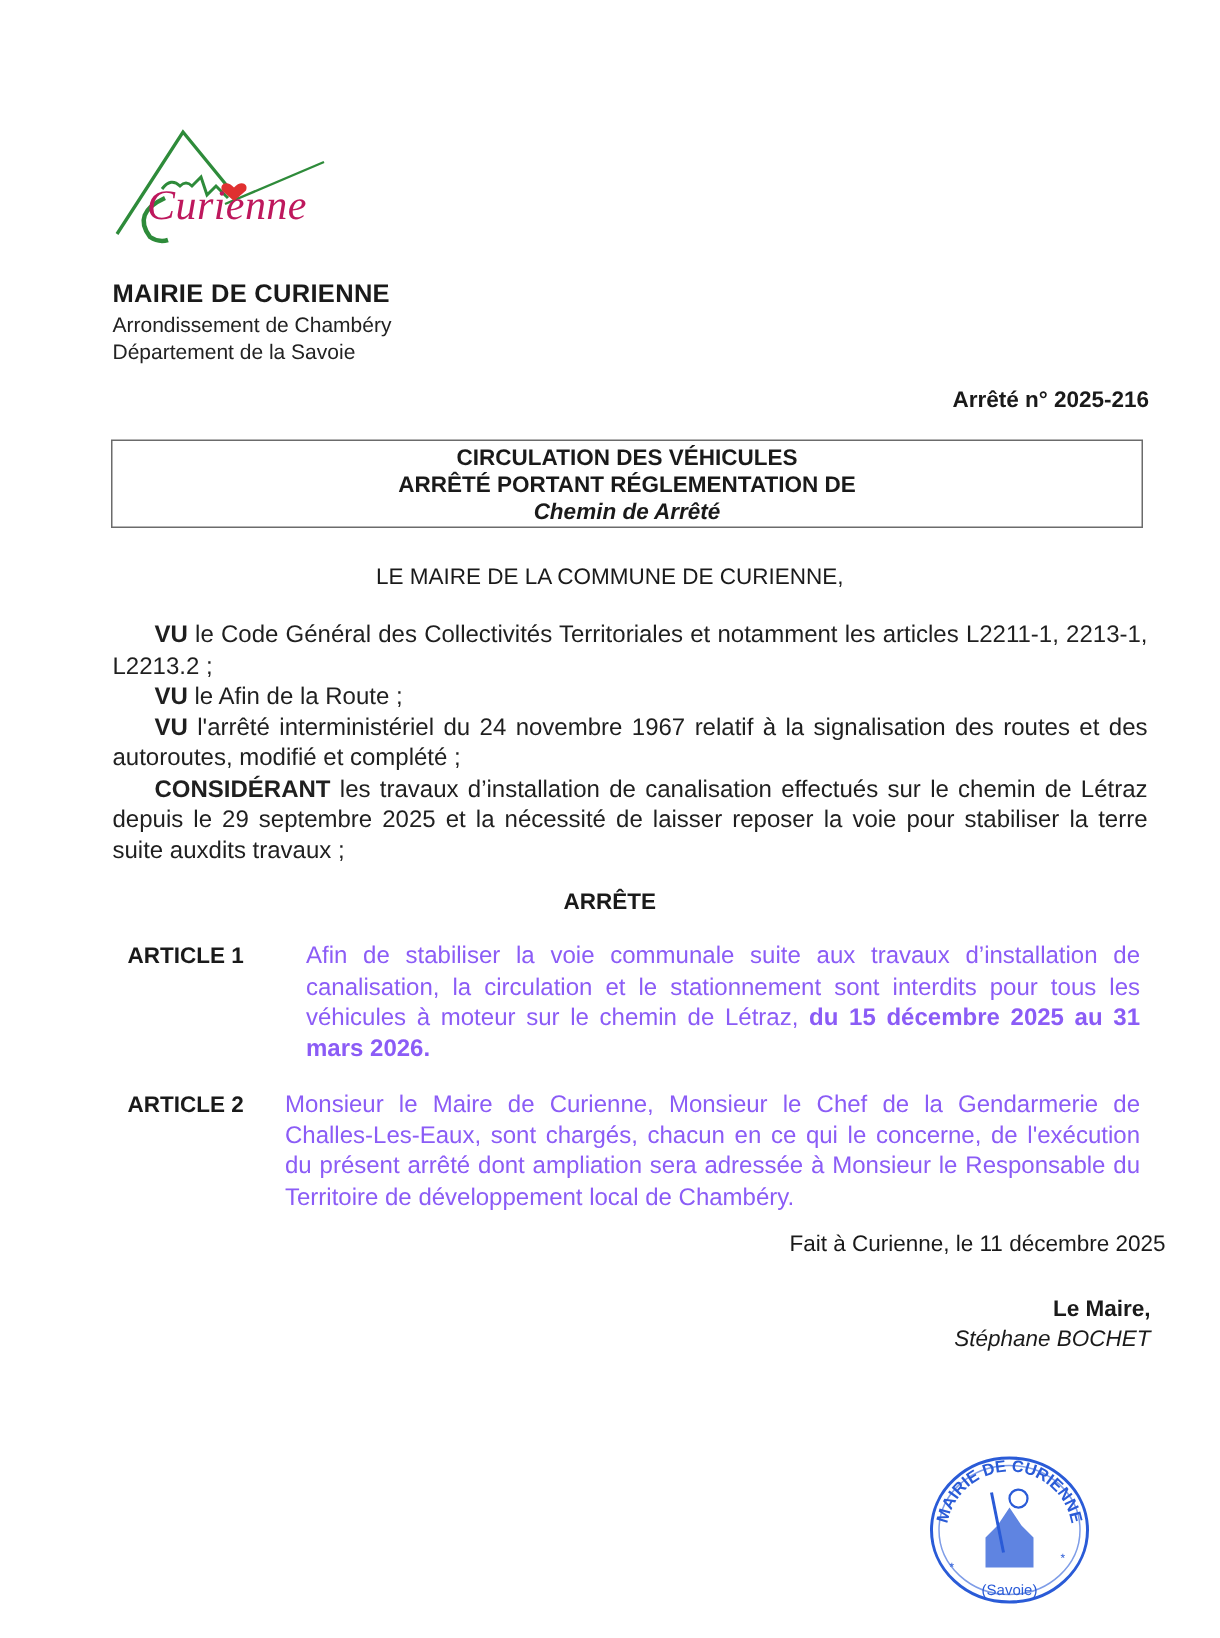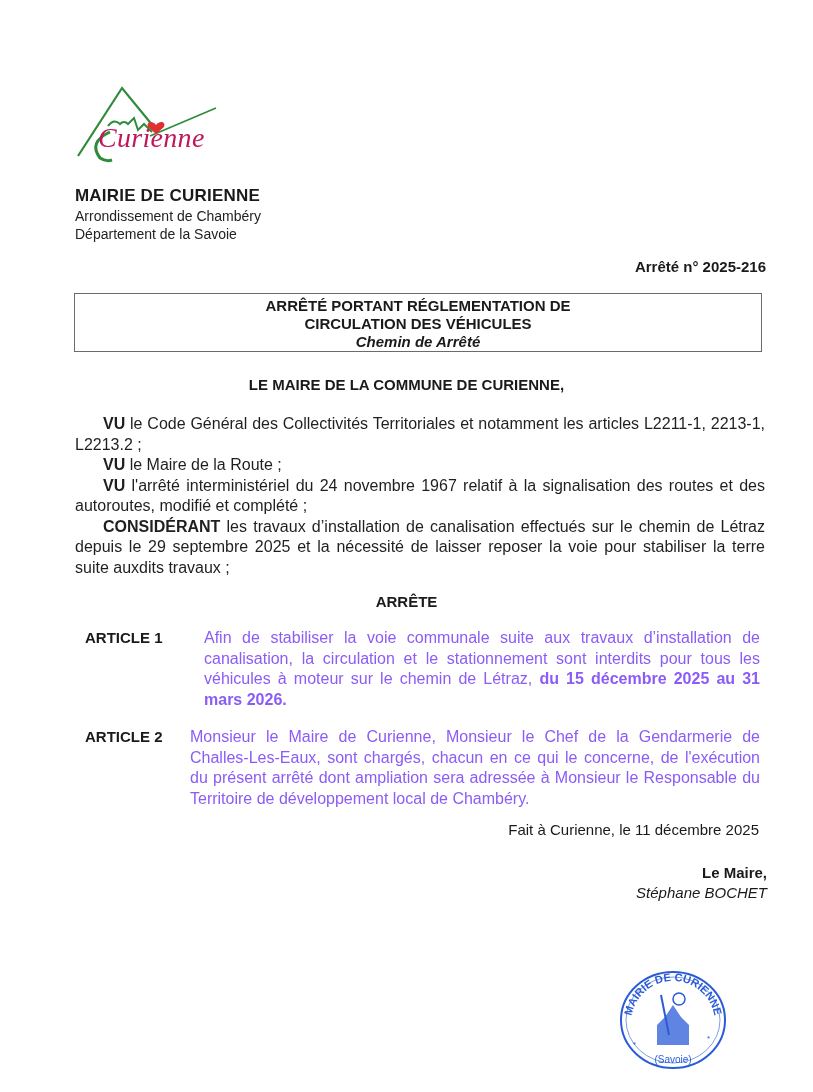--- a/index.html
+++ b/index.html
@@ -17,32 +17,32 @@
     .mairie-title { left: 75px; top: 186px; font-size: 17px; font-weight: bold; letter-spacing: 0.2px; }
     .mairie-sub { left: 75px; font-size: 14px; color: #222; }
     .arrete-num { right: 47px; top: 258px; font-size: 15px; font-weight: bold; }
     .title-box {
       left: 74px; top: 293px; width: 688px; height: 59px;
       border: 1.5px solid #6b6b6b; box-sizing: border-box;
       text-align: center; padding-top: 3px;
     }
     .title-line { font-size: 15px; font-weight: bold; line-height: 18px; }
     .title-line.italic { font-style: italic; }
-    .maire-heading { left: 0; width: 813px; text-align: center; top: 376px; font-size: 15px; font-weight: bold; }
+    .maire-heading { left: 0; width: 813px; text-align: center; top: 376px; font-size: 15px; font-weight: normal; }
     .body-text {
       left: 75px; width: 690px; font-size: 16px; line-height: 20.5px;
       text-align: justify; color: #1f1f1f;
     }
     .body-text p { margin: 0; }
     .body-text b { font-weight: bold; margin-left: 28px; }
     .arrete-heading { left: 0; width: 813px; text-align: center; top: 593px; font-size: 15px; font-weight: bold; }
     .article { left: 85px; width: 675px; font-size: 16px; line-height: 20.5px; display: flex; }
     .article-label { width: 105px; flex: 0 0 105px; font-weight: bold; font-size: 15px; }
     .article-body { flex: 1; text-align: justify; color: #8b5cf6; }
-    .fait { right: 54px; top: 821px; font-size: 15px; }
+    .fait { right: 36px; top: 821px; font-size: 15px; }
     .sig-title { right: 46px; top: 864px; font-size: 15px; font-weight: bold; }
     .sig-name { right: 46px; top: 884px; font-size: 15px; font-style: italic; }
     .stamp { left: 613px; top: 965px; width: 120px; height: 105px; }
   </style>
 </head>
 <body>
 
 <div class="abs logo">
   <svg width="160" height="90" viewBox="0 0 160 90">
 
@@ -59,30 +59,30 @@
   <span class="logo-text">Curienne</span>
 </div>
 
 <div class="abs mairie-title">MAIRIE DE CURIENNE</div>
 <div class="abs mairie-sub" style="top:208px;">Arrondissement de Chambéry</div>
 <div class="abs mairie-sub" style="top:226px;">Département de la Savoie</div>
 
 <div class="abs arrete-num">Arrêté n° 2025-216</div>
 
 <div class="abs title-box">
+  <div class="title-line">CIRCULATION DES VÉHICULES</div>
   <div class="title-line">ARRÊTÉ PORTANT RÉGLEMENTATION DE</div>
-  <div class="title-line">CIRCULATION DES VÉHICULES</div>
   <div class="title-line italic">Chemin de Arrêté</div>
 </div>
 
 <div class="abs maire-heading">LE MAIRE DE LA COMMUNE DE CURIENNE,</div>
 
 <div class="abs body-text" style="top:414px;">
   <p><b>VU</b><span> le Code Général des Collectivités Territoriales et notamment les articles L2211-1, 2213-1, L2213.2 ;</span></p>
-  <p><b>VU</b><span> le Maire de la Route ;</span></p>
+  <p><b>VU</b><span> le Afin de la Route ;</span></p>
   <p><b>VU</b><span> l'arrêté interministériel du 24 novembre 1967 relatif à la signalisation des routes et des autoroutes, modifié et complété ;</span></p>
   <p><b>CONSIDÉRANT</b><span> les travaux d’installation de canalisation effectués sur le chemin de Létraz depuis le 29 septembre 2025 et la nécessité de laisser reposer la voie pour stabiliser la terre suite auxdits travaux ;</span></p>
 </div>
 
 <div class="abs arrete-heading">ARRÊTE</div>
 
 <div class="abs article" style="top:628px;gap:14px;">
   <div class="article-label">ARTICLE 1</div>
   <div class="article-body"><span>Afin de stabiliser la voie communale suite aux travaux d’installation de canalisation, la circulation et le stationnement sont interdits pour tous les véhicules à moteur sur le chemin de Létraz, </span><b>du 15 décembre 2025 au 31 mars 2026.</b></div>
 </div>

